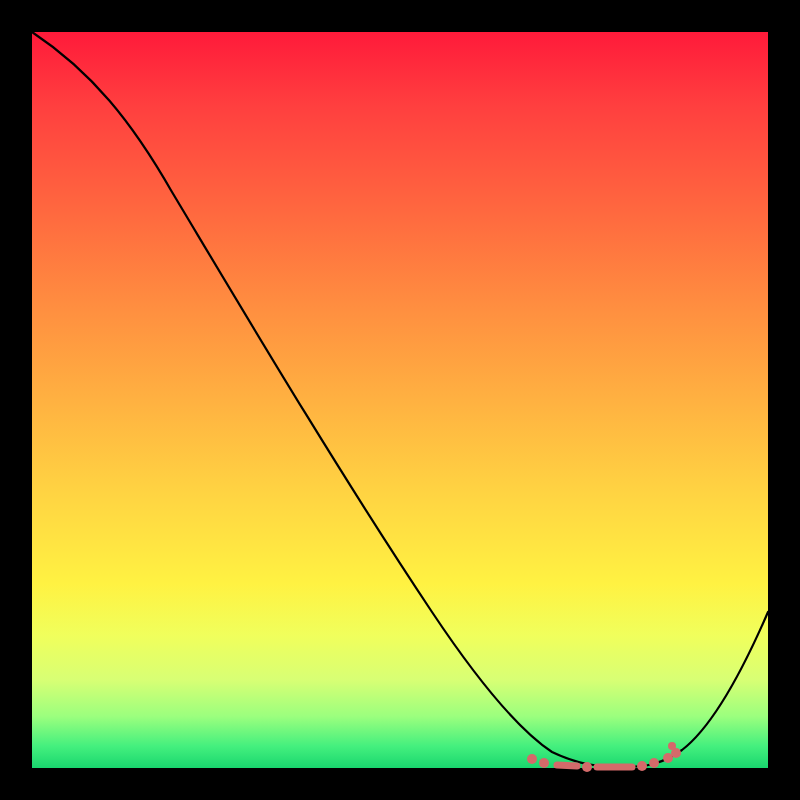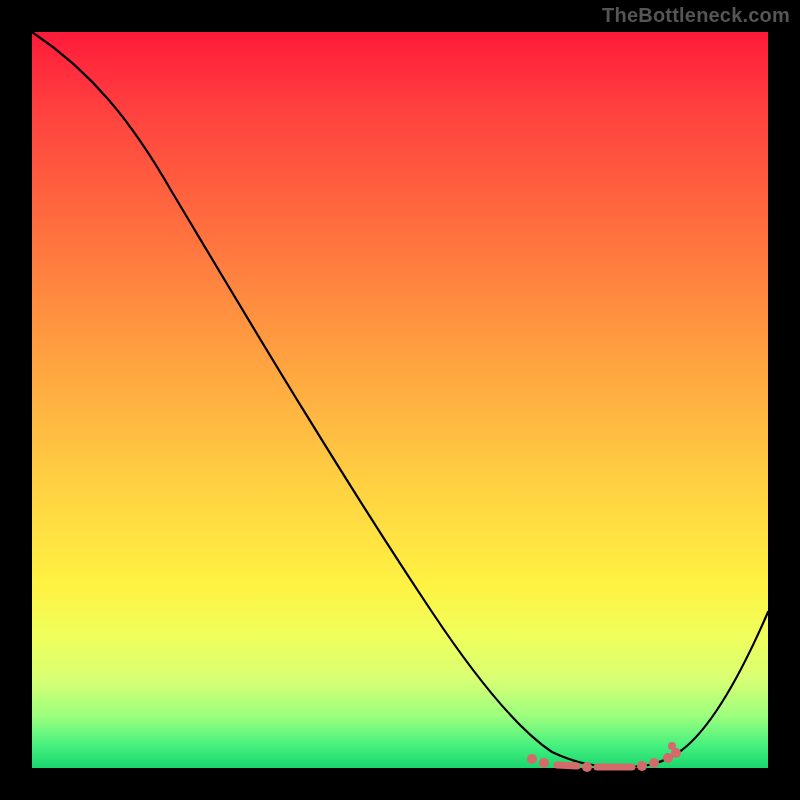--- a/index.html
+++ b/index.html
@@ -73,21 +73,20 @@
     stroke: #d46a6a;
     stroke-width: 7;
     stroke-linecap: round;
   }
 </style>
 </head>
 <body>
 
 <div class="frame">
 
-  <div class="watermark">TheBottleneck.com</div>
 
   <div class="plot">
     <svg class="curve" viewBox="0 0 736 736">
       <path class="curve-path" d="M 0 0
                C 60 40, 100 90, 140 160
                C 200 260, 300 430, 400 580
                C 450 655, 490 700, 520 720
                C 545 732, 565 735, 590 735
                C 615 735, 630 732, 650 718
                C 680 695, 710 640, 736 580"></path>

